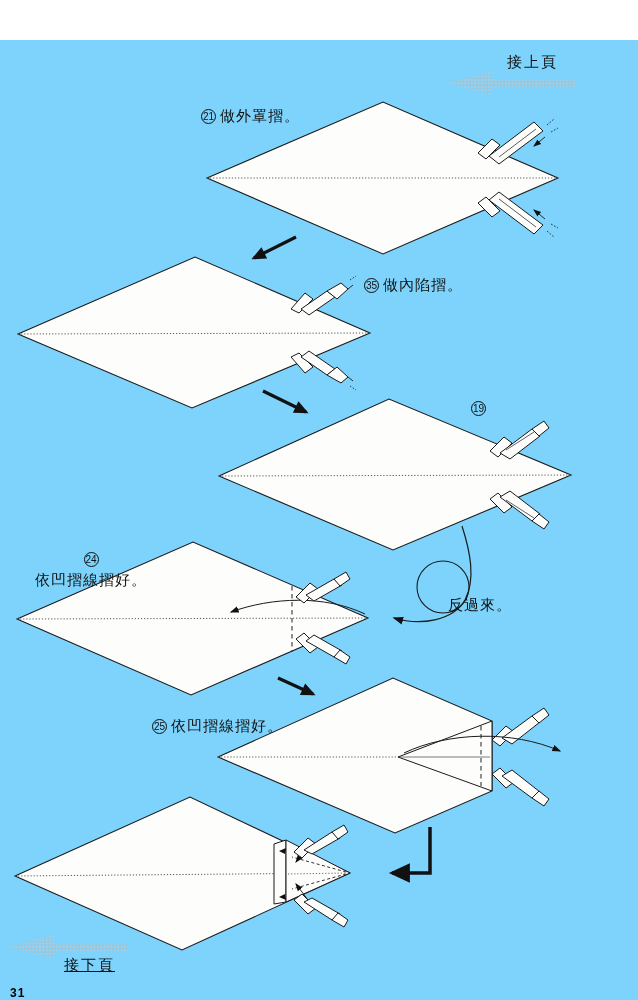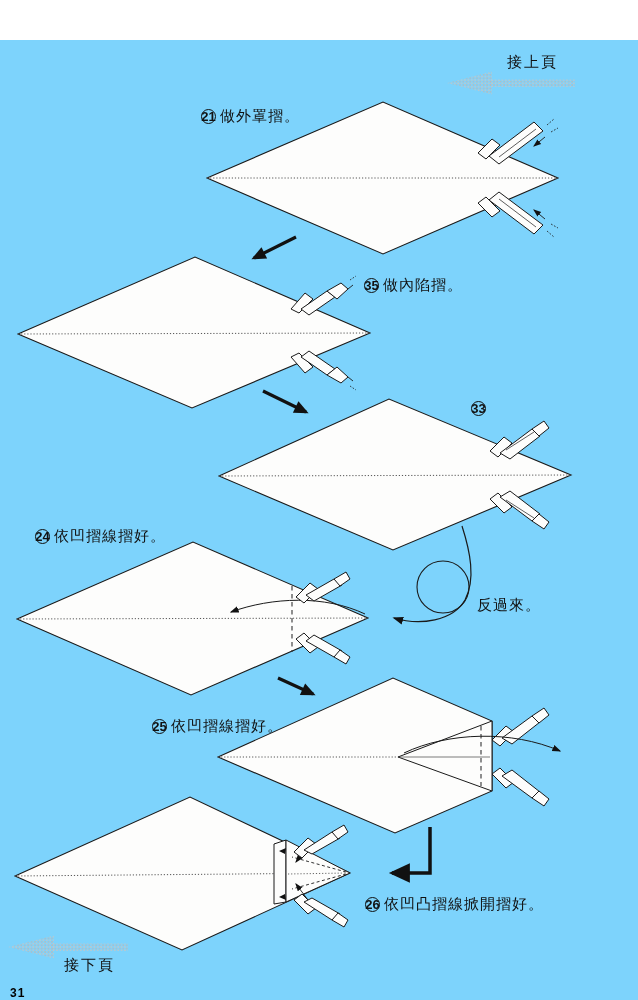--- a/index.html
+++ b/index.html
@@ -16,21 +16,21 @@
   .lbl{
     position:absolute;
     display:flex;align-items:center;gap:4px;
     white-space:nowrap;
   }
   .lbl .cap{font-size:15px;letter-spacing:1px;color:#111;}
   .cn{
     display:inline-flex;align-items:center;justify-content:center;
     width:15px;height:15px;box-sizing:border-box;
     border:1.6px solid #111;border-radius:50%;
-    font-size:13px;font-weight:700;line-height:1;color:#111;
+    font-size:10px;font-weight:400;line-height:1;color:#111;
     flex:0 0 auto;
   }
   .navtext{position:absolute;font-size:15px;letter-spacing:2px;color:#111;}
   .pagenum{position:absolute;font-size:12px;font-weight:700;color:#000;letter-spacing:1px;}
 </style>
 </head>
 <body>
 
 <div class="page">
 
@@ -184,38 +184,34 @@
   <span class="cn">21</span>
   <span class="cap">做外罩摺。</span>
 </div>
 
 <div class="lbl" style="left:364px;top:236px;">
   <span class="cn">35</span>
   <span class="cap">做內陷摺。</span>
 </div>
 
 <div class="lbl" style="left:471px;top:361px;">
-  <span class="cn">33</span>
+  <span class="cn">19</span>
   <span class="cap"></span>
 </div>
 
-<div class="lbl" style="left:35px;top:487px;">
+<div class="lbl" style="left:35px;top:512px;flex-direction:column;">
   <span class="cn">24</span>
   <span class="cap">依凹摺線摺好。</span>
 </div>
 
 <div class="lbl" style="left:152px;top:677px;">
   <span class="cn">25</span>
   <span class="cap">依凹摺線摺好。</span>
 </div>
 
-<div class="lbl" style="left:365px;top:855px;">
-  <span class="cn">26</span>
-  <span class="cap">依凹凸摺線掀開摺好。</span>
-</div>
-
-<span class="navtext" style="left:477px;top:556px;letter-spacing:1px;">反過來。</span>
-
-<span class="navtext" style="left:64px;top:916px;">接下頁</span>
+
+<span class="navtext" style="left:448px;top:556px;letter-spacing:1px;">反過來。</span>
+
+<span class="navtext" style="left:64px;top:916px;text-decoration:underline;">接下頁</span>
 
 <span class="pagenum" style="left:10px;top:946px;">31</span>
 
 </div>
 
 </body></html>

